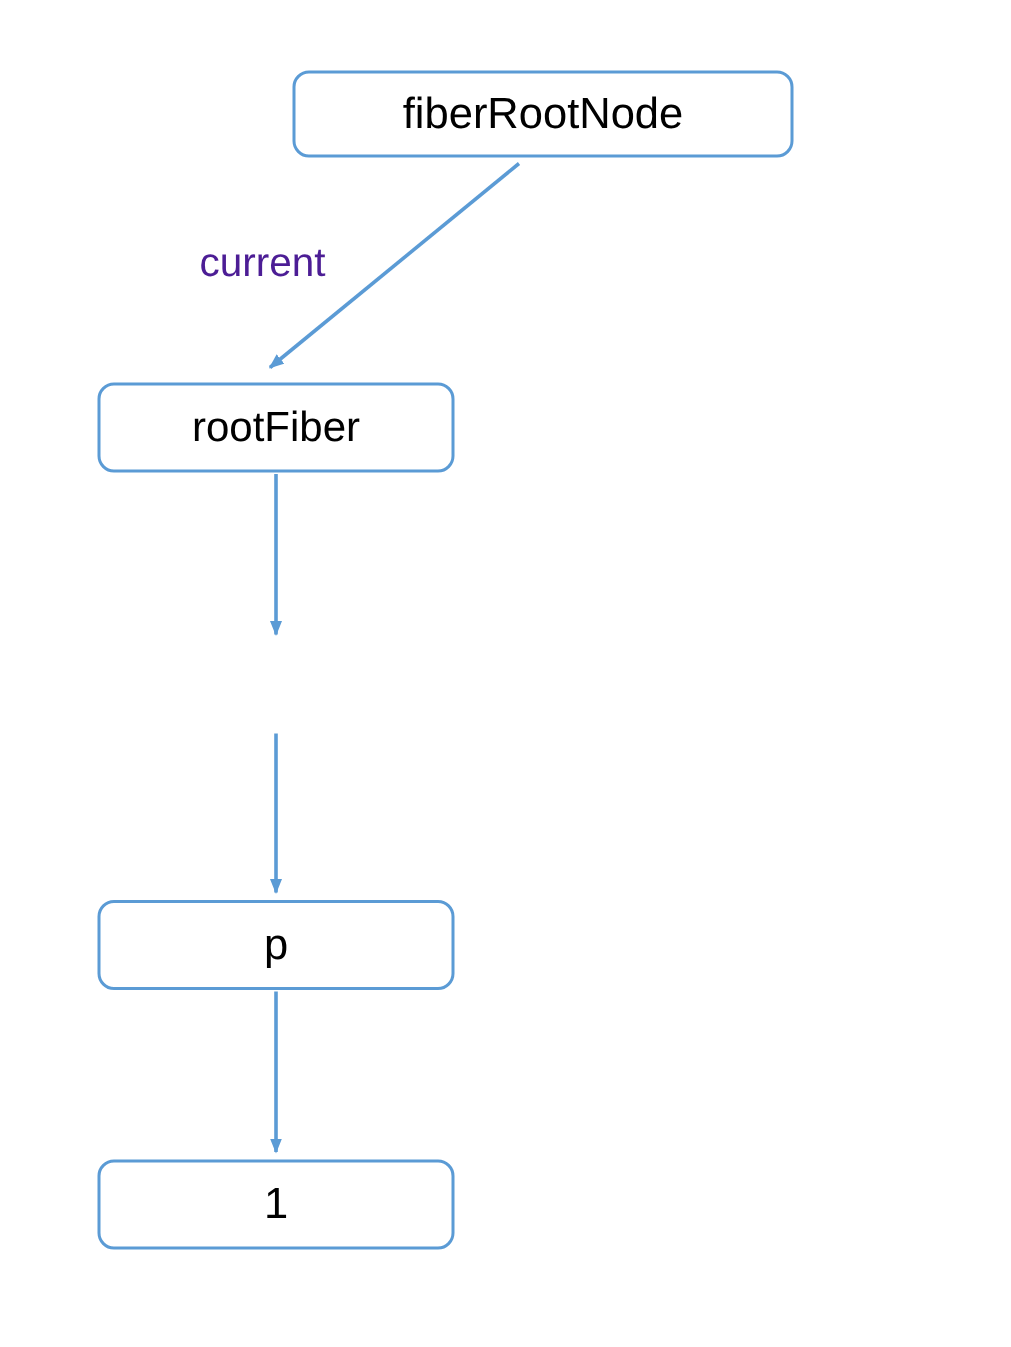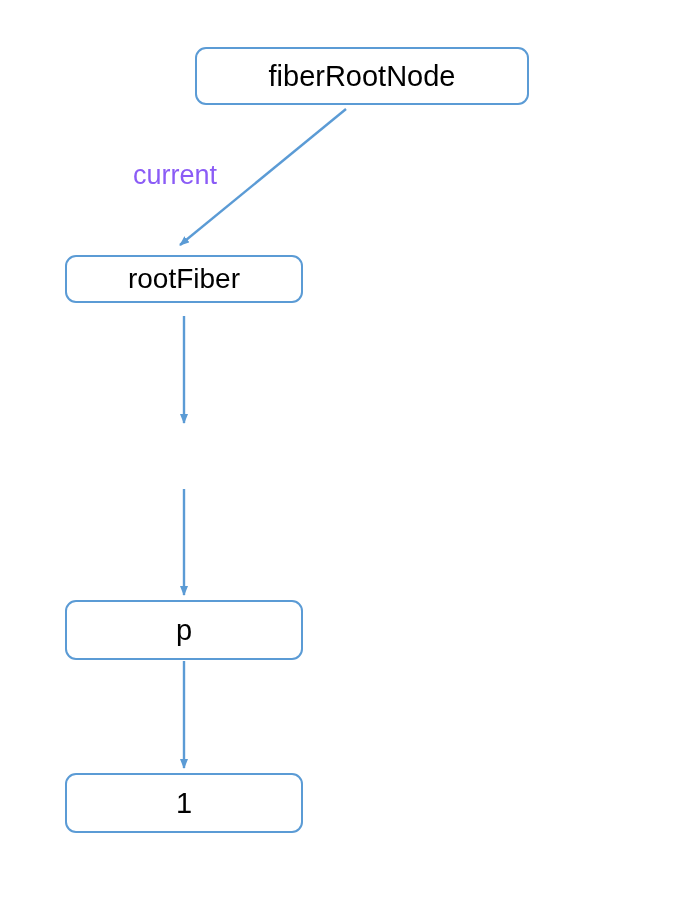--- a/index.html
+++ b/index.html
@@ -39,21 +39,21 @@
     left: 195px;
     top: 47px;
     width: 334px;
     height: 58px;
     font-size: 29px;
   }
   #node-rootfiber {
     left: 65px;
     top: 255px;
     width: 238px;
-    height: 48px;
+    height: 60px;
     font-size: 28px;
   }
   #node-app {
     left: 65px;
     top: 428px;
     width: 238px;
     height: 60px;
     font-size: 29px;
   }
   #node-p {
@@ -73,21 +73,21 @@
   #edge-layer {
     position: absolute;
     left: 0;
     top: 0;
     width: 674px;
     height: 898px;
     pointer-events: none;
   }
   .edge-label {
     position: absolute;
-    color: #8b5cf6;
+    color: #4c1d95;
     font-size: 27px;
     line-height: 1;
     white-space: nowrap;
   }
   #edge-label-current {
     left: 133px;
     top: 162px;
   }
 </style>
 </head>

